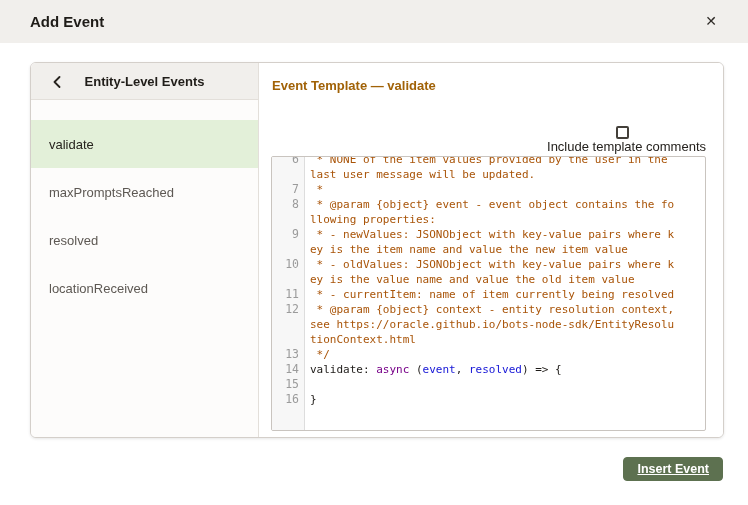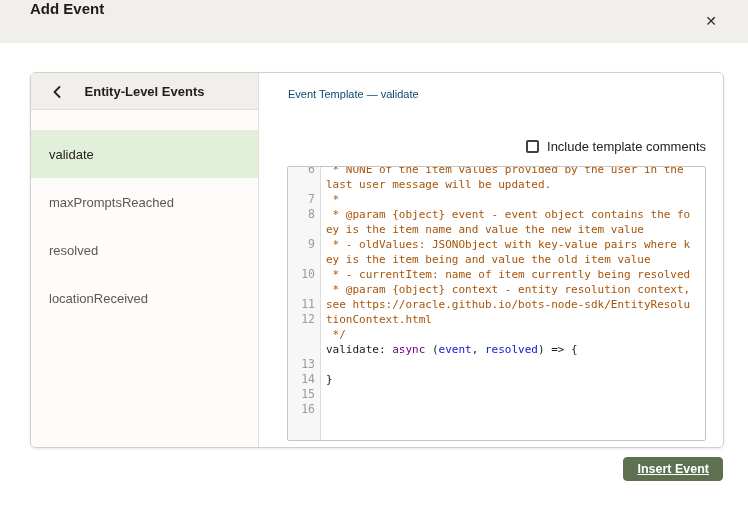--- a/index.html
+++ b/index.html
@@ -1,38 +1,38 @@
 <!DOCTYPE html>
 <html><head>
 <meta charset="utf-8">
 <style>
   * { margin:0; padding:0; box-sizing:border-box; }
   html,body { width:748px; height:505px; background:#fff; font-family:"Liberation Sans", sans-serif; overflow:hidden; }
   body { position:relative; }
 
   
-  .dlg-header { position:absolute; left:0; top:0; width:748px; height:43px; background:#f1efec; display:flex; }
+  .dlg-header { position:absolute; left:0; top:0; width:748px; height:43px; background:#f1efec; display:flex; align-items:center; }
   .dlg-title { font-size:15px; font-weight:bold; color:#1f1c18; padding-left:30px; }
   .close-btn { position:absolute; right:28px; top:12px; width:18px; height:18px; font-size:14px; color:#2e2a26; text-align:center; line-height:18px; cursor:pointer; }
 
   
-  .panel { position:absolute; left:30px; top:72px; width:694px; height:376px; border:1px solid #d4cfca; border-radius:6px; background:#fff; box-shadow:0 1px 3px rgba(0,0,0,0.10); display:flex; overflow:hidden;gap:16px; }
+  .panel { position:absolute; left:30px; top:62px; width:694px; height:376px; border:1px solid #d4cfca; border-radius:6px; background:#fff; box-shadow:0 1px 3px rgba(0,0,0,0.10); display:flex; overflow:hidden; }
 
   
   .sidebar { width:228px; flex:none; border-right:1px solid #e3dfda; display:flex; flex-direction:column; background:#fdfcfb; }
   .sb-header { height:37px; flex:none; background:#f1efec; border-bottom:1px solid #e3dfda; display:flex; align-items:center; position:relative; }
   .sb-back { position:absolute; left:14px; top:0; height:37px; width:24px; display:flex; align-items:center; justify-content:center; cursor:pointer; }
   .sb-title { width:100%; text-align:center; font-size:13px; font-weight:bold; color:#201d19; }
   .sb-item { height:48px; display:flex; align-items:center; padding-left:18px; font-size:13px; color:#5d5853; cursor:pointer; }
   .sb-item.selected { background:#e3f0d9; color:#27231e;margin-top:20px; }
 
   
   .content { flex:1; position:relative; background:#fff; }
-  .content-title { position:absolute; left:13px; top:15px; font-size:11px; font-weight:normal; color:#0c4a6e; }
-  .chk-row { position:absolute; right:17px; top:63px; height:20px; display:flex; align-items:center; }
+  .content-title { position:absolute; left:13px; top:15px; font-size:13px; font-weight:bold; color:#a16207; }
+  .chk-row { position:absolute; right:17px; top:63px; height:20px; display:flex; align-items:center;flex-direction:column; }
   .chk-box { width:13px; height:13px; border:2px solid #44403a; border-radius:2px; background:#fff; flex:none; cursor:pointer; }
   .chk-label { font-size:13px; color:#24211d; margin-left:8px; cursor:pointer; }
 
   
   .editor { position:absolute; left:12px; right:17px; top:93px; bottom:6px; border:1px solid #c9c4bf; border-radius:2px; background:#fff; display:flex; overflow:hidden; }
   .gutter { width:33px; flex:none; background:#f7f7f7; border-right:1px solid #dddddd; overflow:hidden; }
   .gut-inner, .code-inner { margin-top:-5px; }
   .gut-num { height:15px; line-height:15px; text-align:right; padding-right:5px; font-family:"DejaVu Sans Mono", monospace; font-size:11.5px; color:#9b9b9b; }
   .codecol { flex:1; overflow:hidden; cursor:text; }
   .code-line { height:15px; line-height:15px; padding-left:5px; font-family:"DejaVu Sans Mono", monospace; font-size:11px; white-space:pre; color:#1e1b18; }
@@ -99,23 +99,25 @@
             <div class="gut-num">15</div>
             <div class="gut-num">16</div>
           </div>
       </div>
       <div class="codecol">
         <div class="code-inner" id="code-lines">
             <div class="code-line"><span class="tk-c"> * NONE of the item values provided by the user in the</span></div>
             <div class="code-line"><span class="tk-c">last user message will be updated.</span></div>
             <div class="code-line"><span class="tk-c"> *</span></div>
             <div class="code-line"><span class="tk-c"> * @param {object} event - event object contains the fo</span></div>
+            <div class="code-line"><span class="tk-c">llowing properties:</span></div>
+            <div class="code-line"><span class="tk-c"> * - newValues: JSONObject with key-value pairs where k</span></div>
             <div class="code-line"><span class="tk-c">ey is the item name and value the new item value</span></div>
             <div class="code-line"><span class="tk-c"> * - oldValues: JSONObject with key-value pairs where k</span></div>
-            <div class="code-line"><span class="tk-c">ey is the item being and value the old item value</span></div>
+            <div class="code-line"><span class="tk-c">ey is the value name and value the old item value</span></div>
             <div class="code-line"><span class="tk-c"> * - currentItem: name of item currently being resolved</span></div>
             <div class="code-line"><span class="tk-c"> * @param {object} context - entity resolution context,</span></div>
             <div class="code-line"><span class="tk-c">see https://oracle.github.io/bots-node-sdk/EntityResolu</span></div>
             <div class="code-line"><span class="tk-c">tionContext.html</span></div>
             <div class="code-line"><span class="tk-c"> */</span></div>
             <div class="code-line"><span class="tk-p">validate: </span><span class="tk-k">async</span><span class="tk-p"> (</span><span class="tk-d">event</span><span class="tk-p">, </span><span class="tk-d">resolved</span><span class="tk-p">) =&gt; {</span></div>
             <div class="code-line"></div>
             <div class="code-line"><span class="tk-p">}</span></div>
           </div>
       </div>

